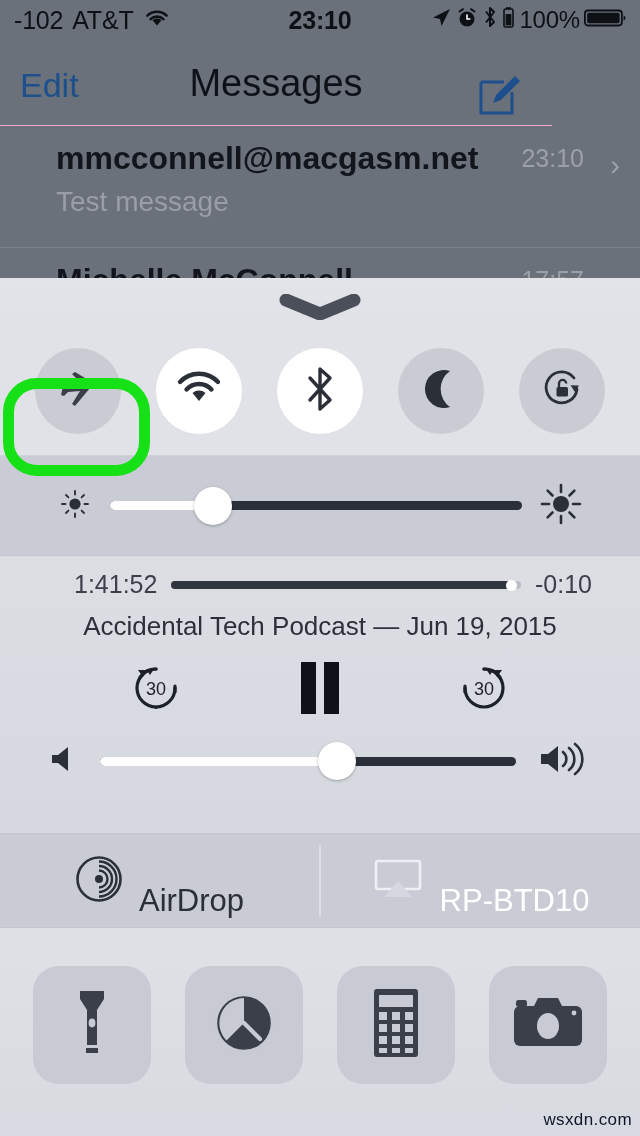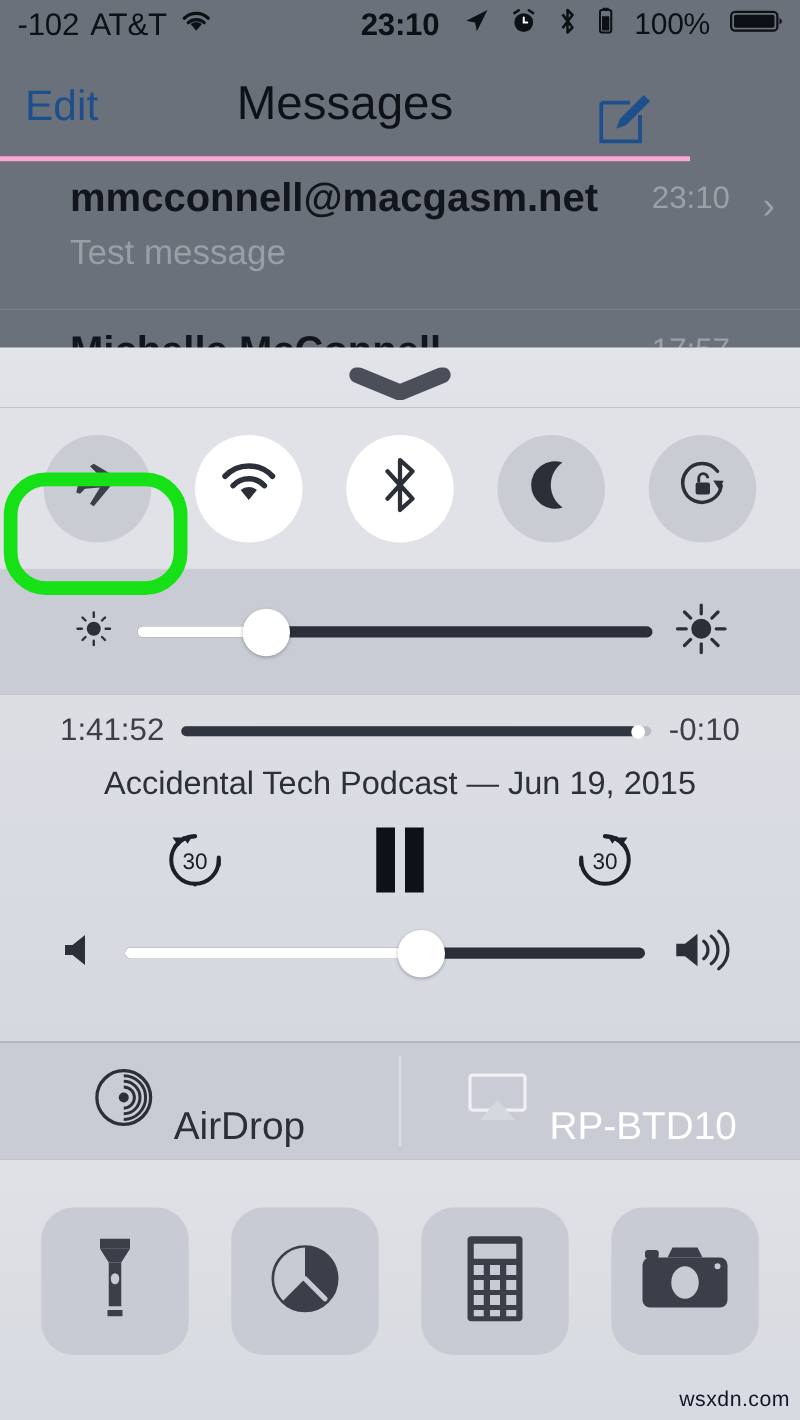--- a/index.html
+++ b/index.html
@@ -52,30 +52,30 @@
     left: 0; right: 0;
     text-align: center;
     font-weight: bold;
     font-size: 25px;
   }
   .sb-right {
     position: absolute;
     right: 12px;
     display: flex;
     align-items: center;
-    gap: 16px;
+    gap: 4px;
   }
   .sb-right .pct { font-size: 24px; }
 
   .navbar {
     position: absolute;
     left: 0; top: 40px;
     width: 552px;
     height: 85px;
-    border-bottom: 4px solid #f9a8d4;
+    border-bottom: 1px solid #f9a8d4;
   }
   .nav-edit {
     position: absolute;
     left: 20px; top: 26px;
     color: #1c4f8c;
     font-size: 34px;
   }
   .nav-title {
     position: absolute;
     left: 0; right: 0; top: 22px;
@@ -238,20 +238,21 @@
   }
 
   
   .prog-row {
     display: flex;
     align-items: center;
     padding: 14px 48px 0 48px;
     gap: 14px;
     color: #3a3f49;
     font-size: 25px;
+    margin-left: 26px;
   }
   .prog-track {
     position: relative;
     flex: 1;
     height: 8px;
     background: #b9bcc4;
     border-radius: 4px;
   }
   .prog-track .pfill {
     position: absolute;

